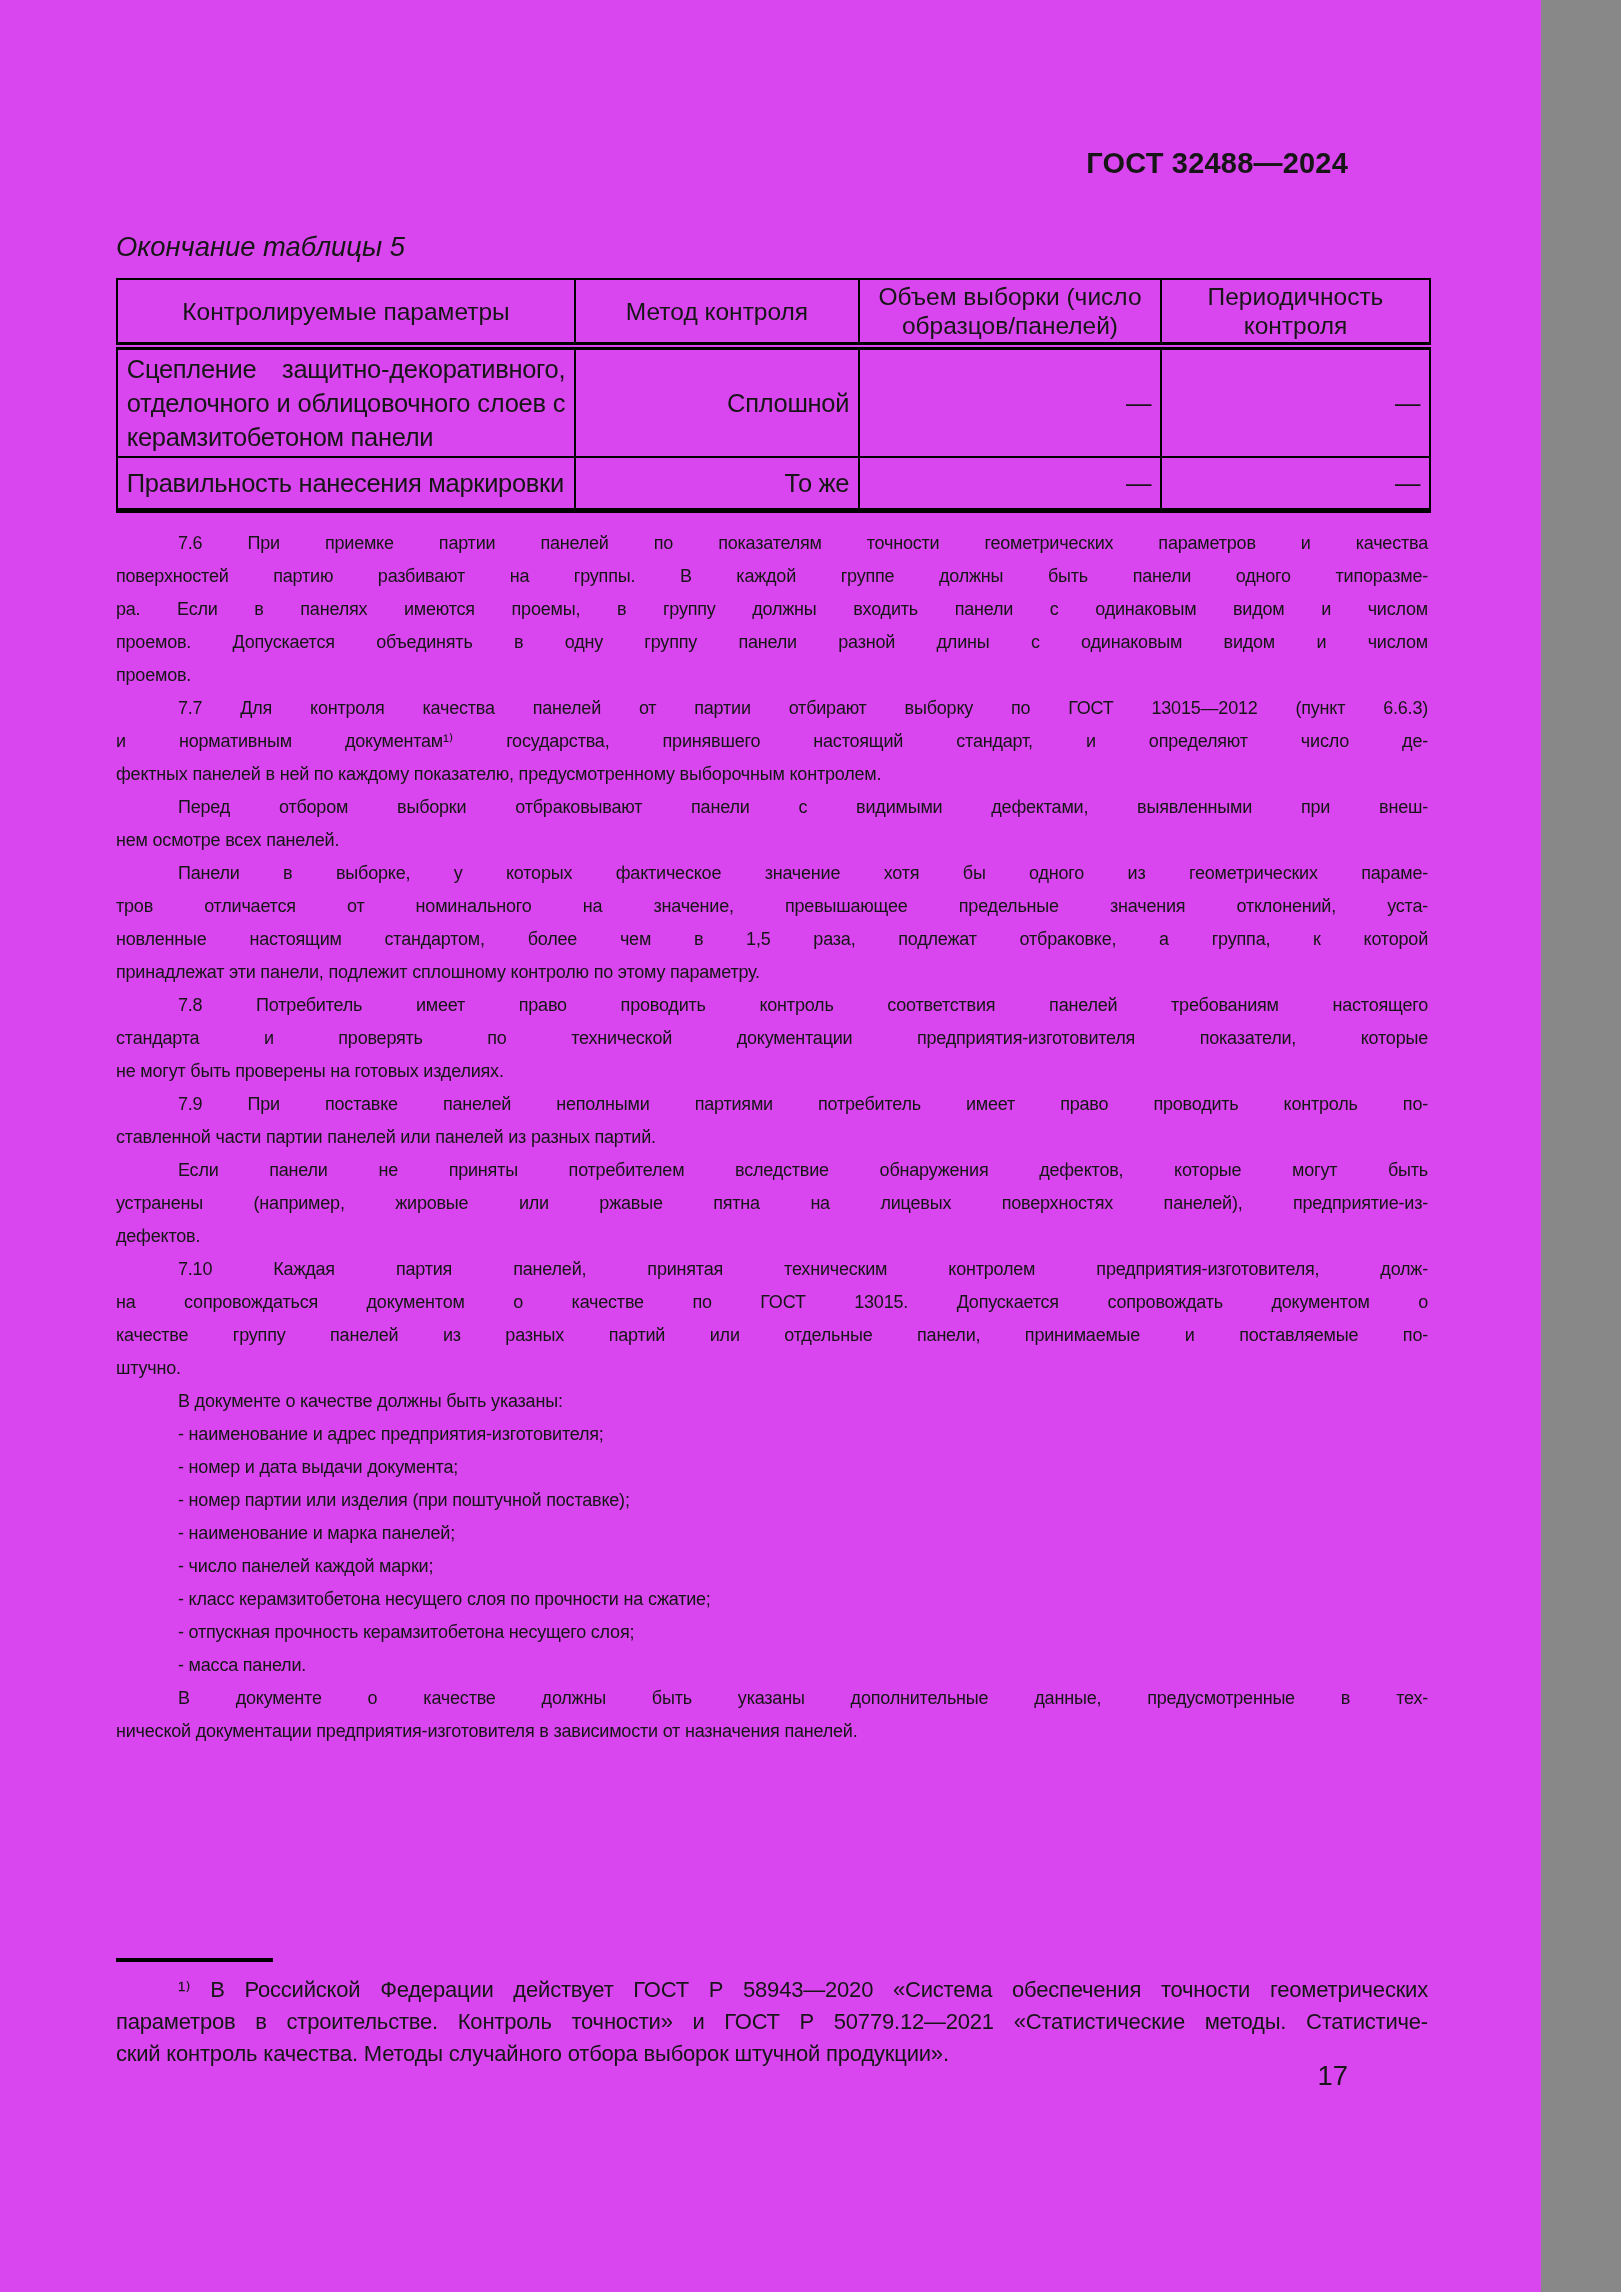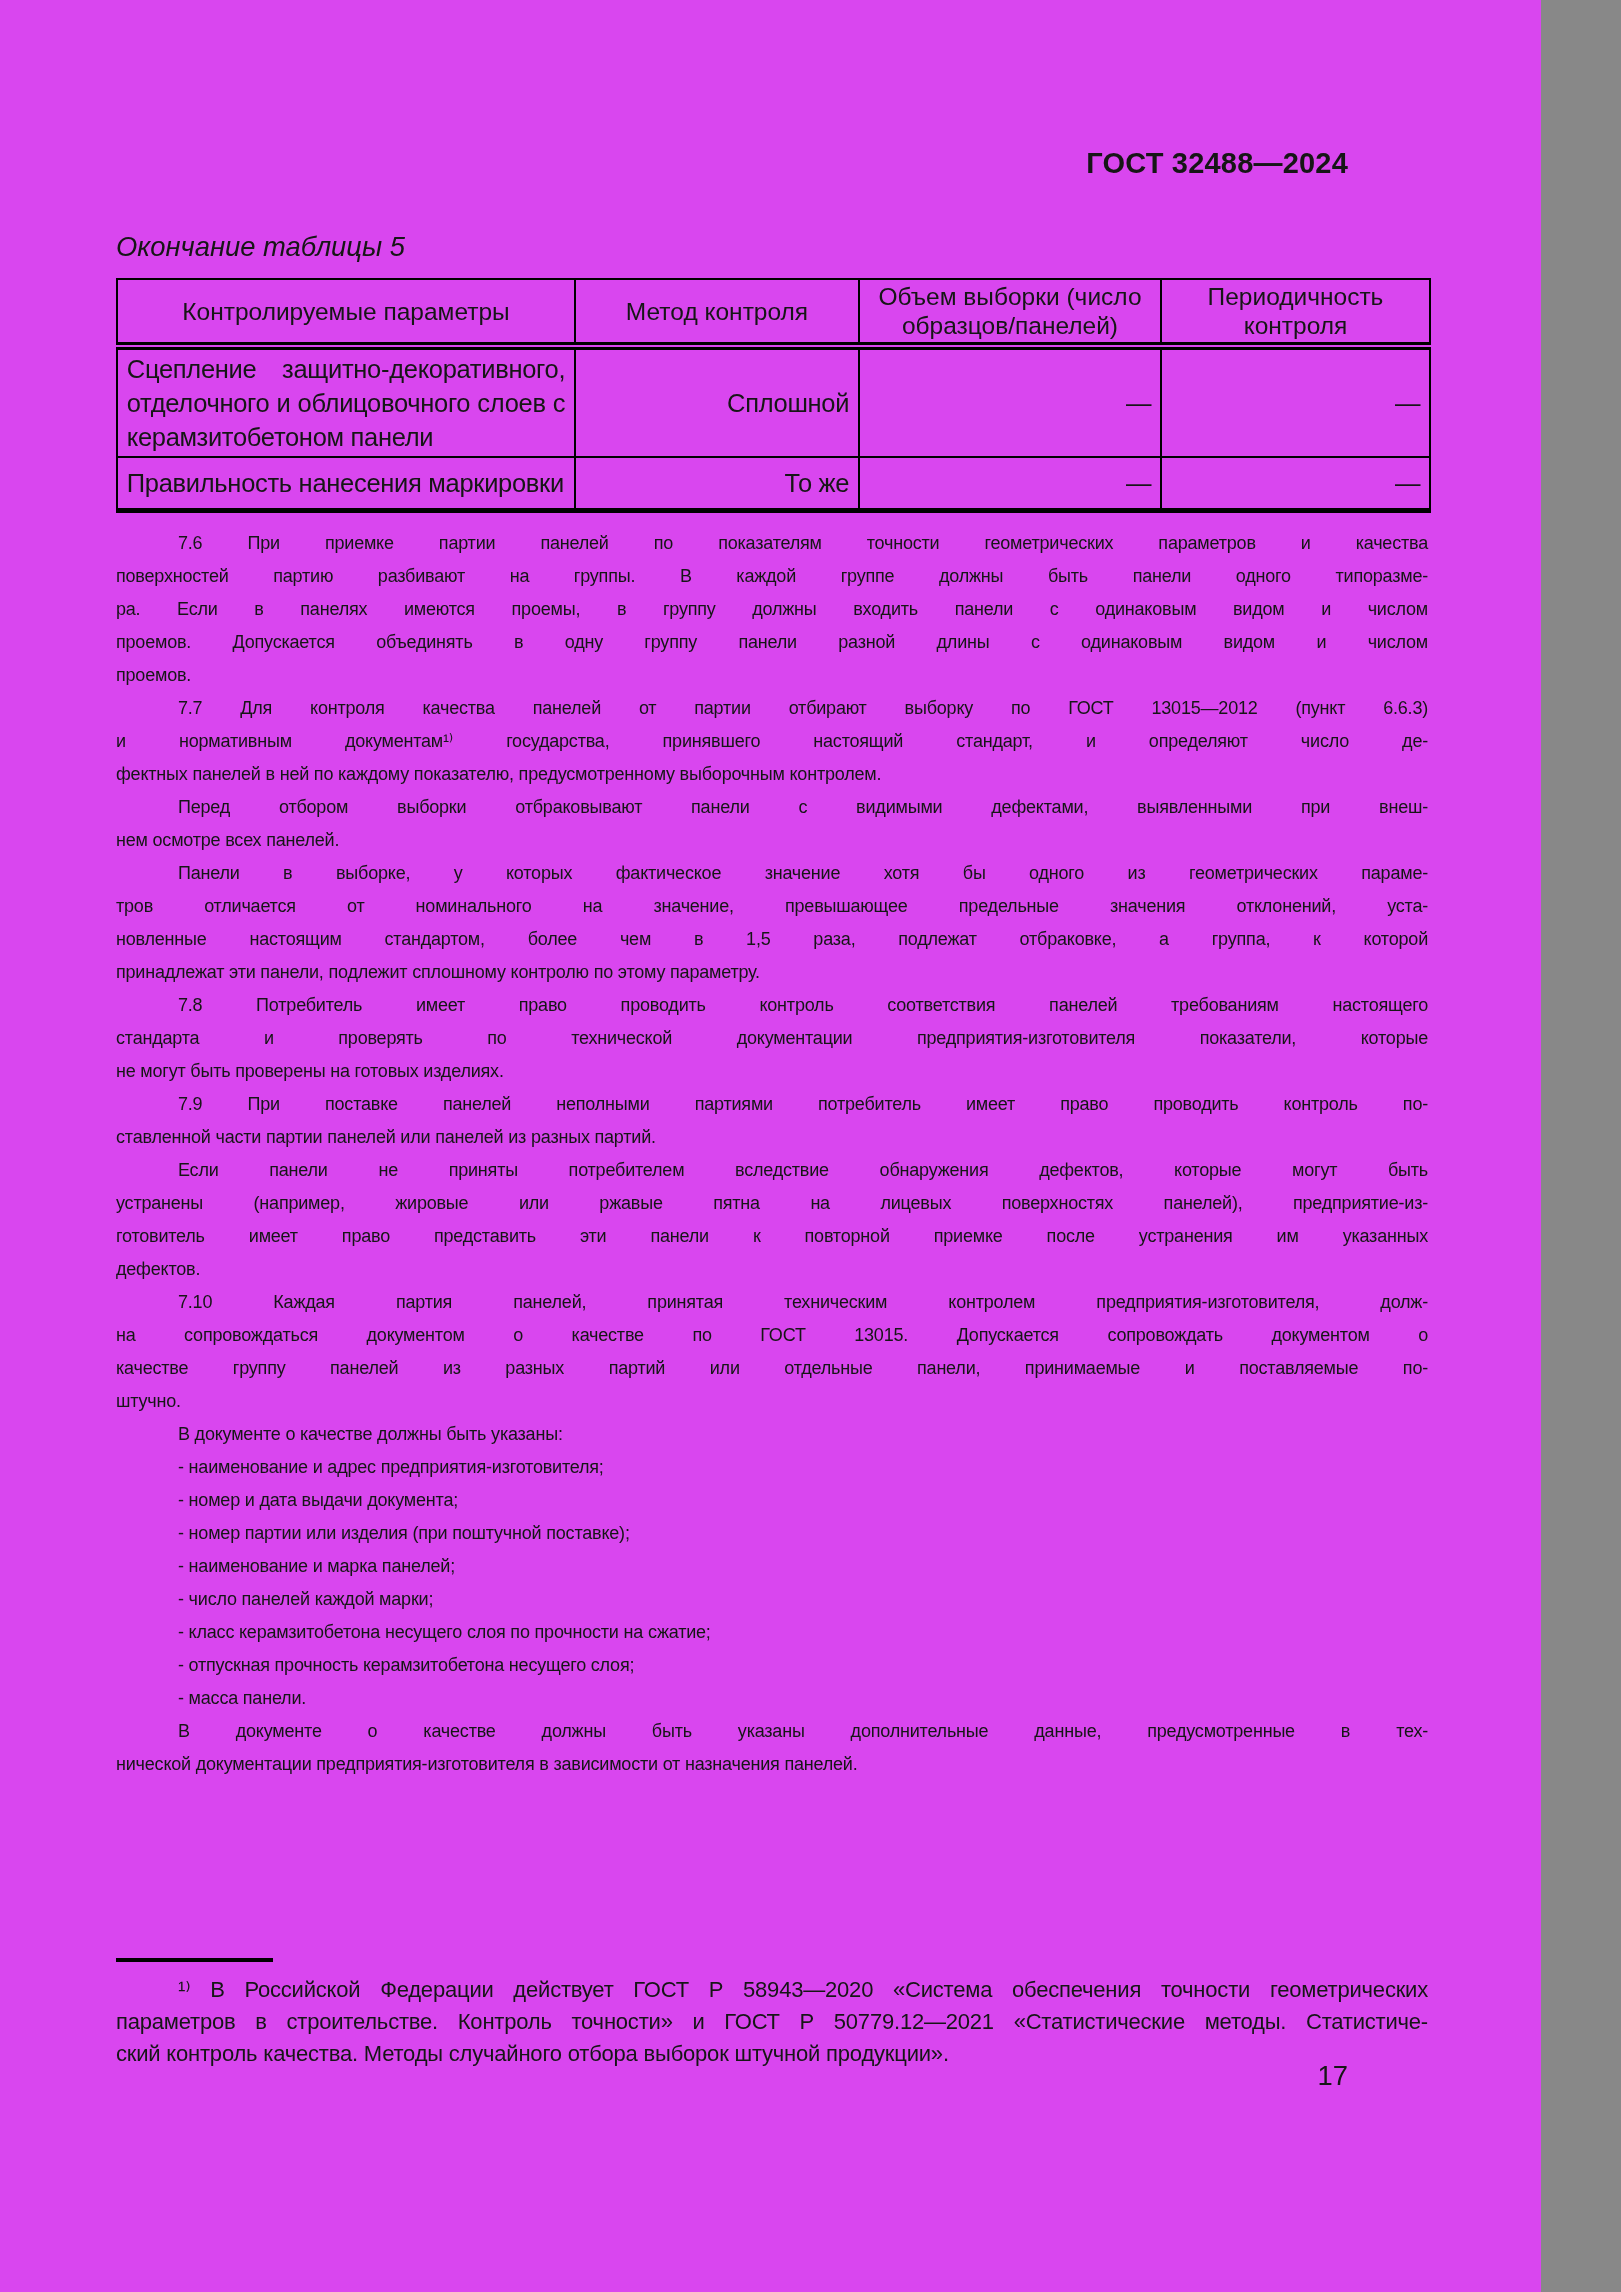--- a/index.html
+++ b/index.html
@@ -145,21 +145,20 @@
         <div class="ln j">стандарта и проверять по технической документации предприятия-изготовителя показатели, которые</div>
         <div class="ln">не могут быть проверены на готовых изделиях.</div>
       </div>
       <div class="block">
         <div class="ln j ind">7.9 При поставке панелей неполными партиями потребитель имеет право проводить контроль по-</div>
         <div class="ln">ставленной части партии панелей или панелей из разных партий.</div>
       </div>
       <div class="block">
         <div class="ln j ind">Если панели не приняты потребителем вследствие обнаружения дефектов, которые могут быть</div>
         <div class="ln j">устранены (например, жировые или ржавые пятна на лицевых поверхностях панелей), предприятие-из-</div>
-        <div class="ln j">готовитель имеет право представить эти панели к повторной приемке после устранения им указанных</div>
         <div class="ln">дефектов.</div>
       </div>
       <div class="block">
         <div class="ln j ind">7.10 Каждая партия панелей, принятая техническим контролем предприятия-изготовителя, долж-</div>
         <div class="ln j">на сопровождаться документом о качестве по ГОСТ 13015. Допускается сопровождать документом о</div>
         <div class="ln j">качестве группу панелей из разных партий или отдельные панели, принимаемые и поставляемые по-</div>
         <div class="ln">штучно.</div>
       </div>
       <div class="block">
         <div class="ln ind">В документе о качестве должны быть указаны:</div>

